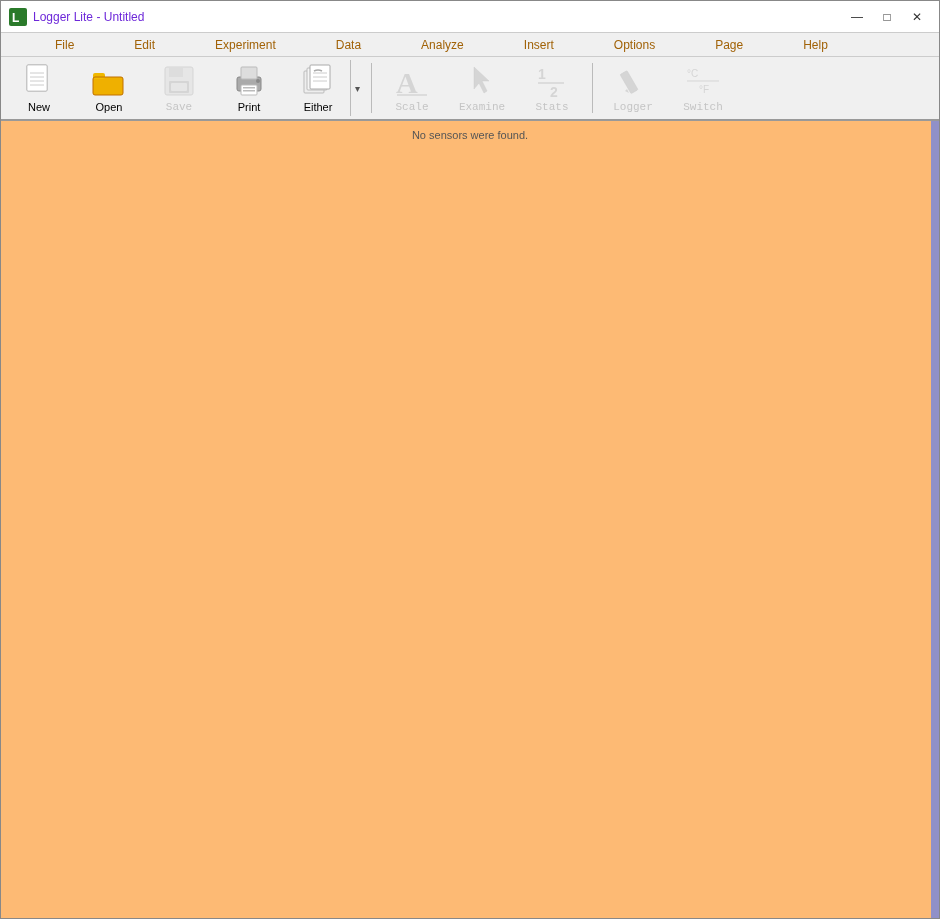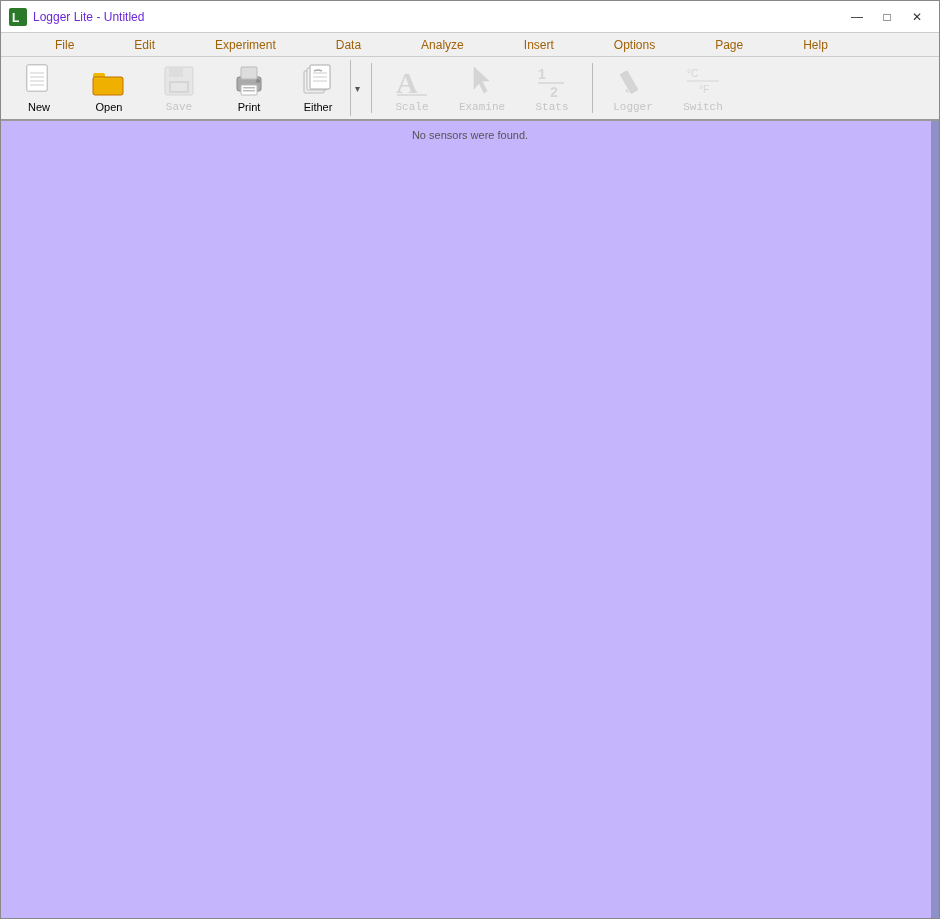--- a/index.html
+++ b/index.html
@@ -177,21 +177,21 @@
       align-items: center;
       justify-content: center;
       font-size: 10px;
       color: #555;
       border-left: 1px solid #bbb;
     }
 
     
     .content-area {
       flex: 1;
-      background: #c4b5fd;
+      background: #fdba74;
       position: relative;
       overflow: hidden;
     }
 
     .status-message {
       position: absolute;
       top: 8px;
       left: 50%;
       transform: translateX(-50%);
       font-size: 11px;

